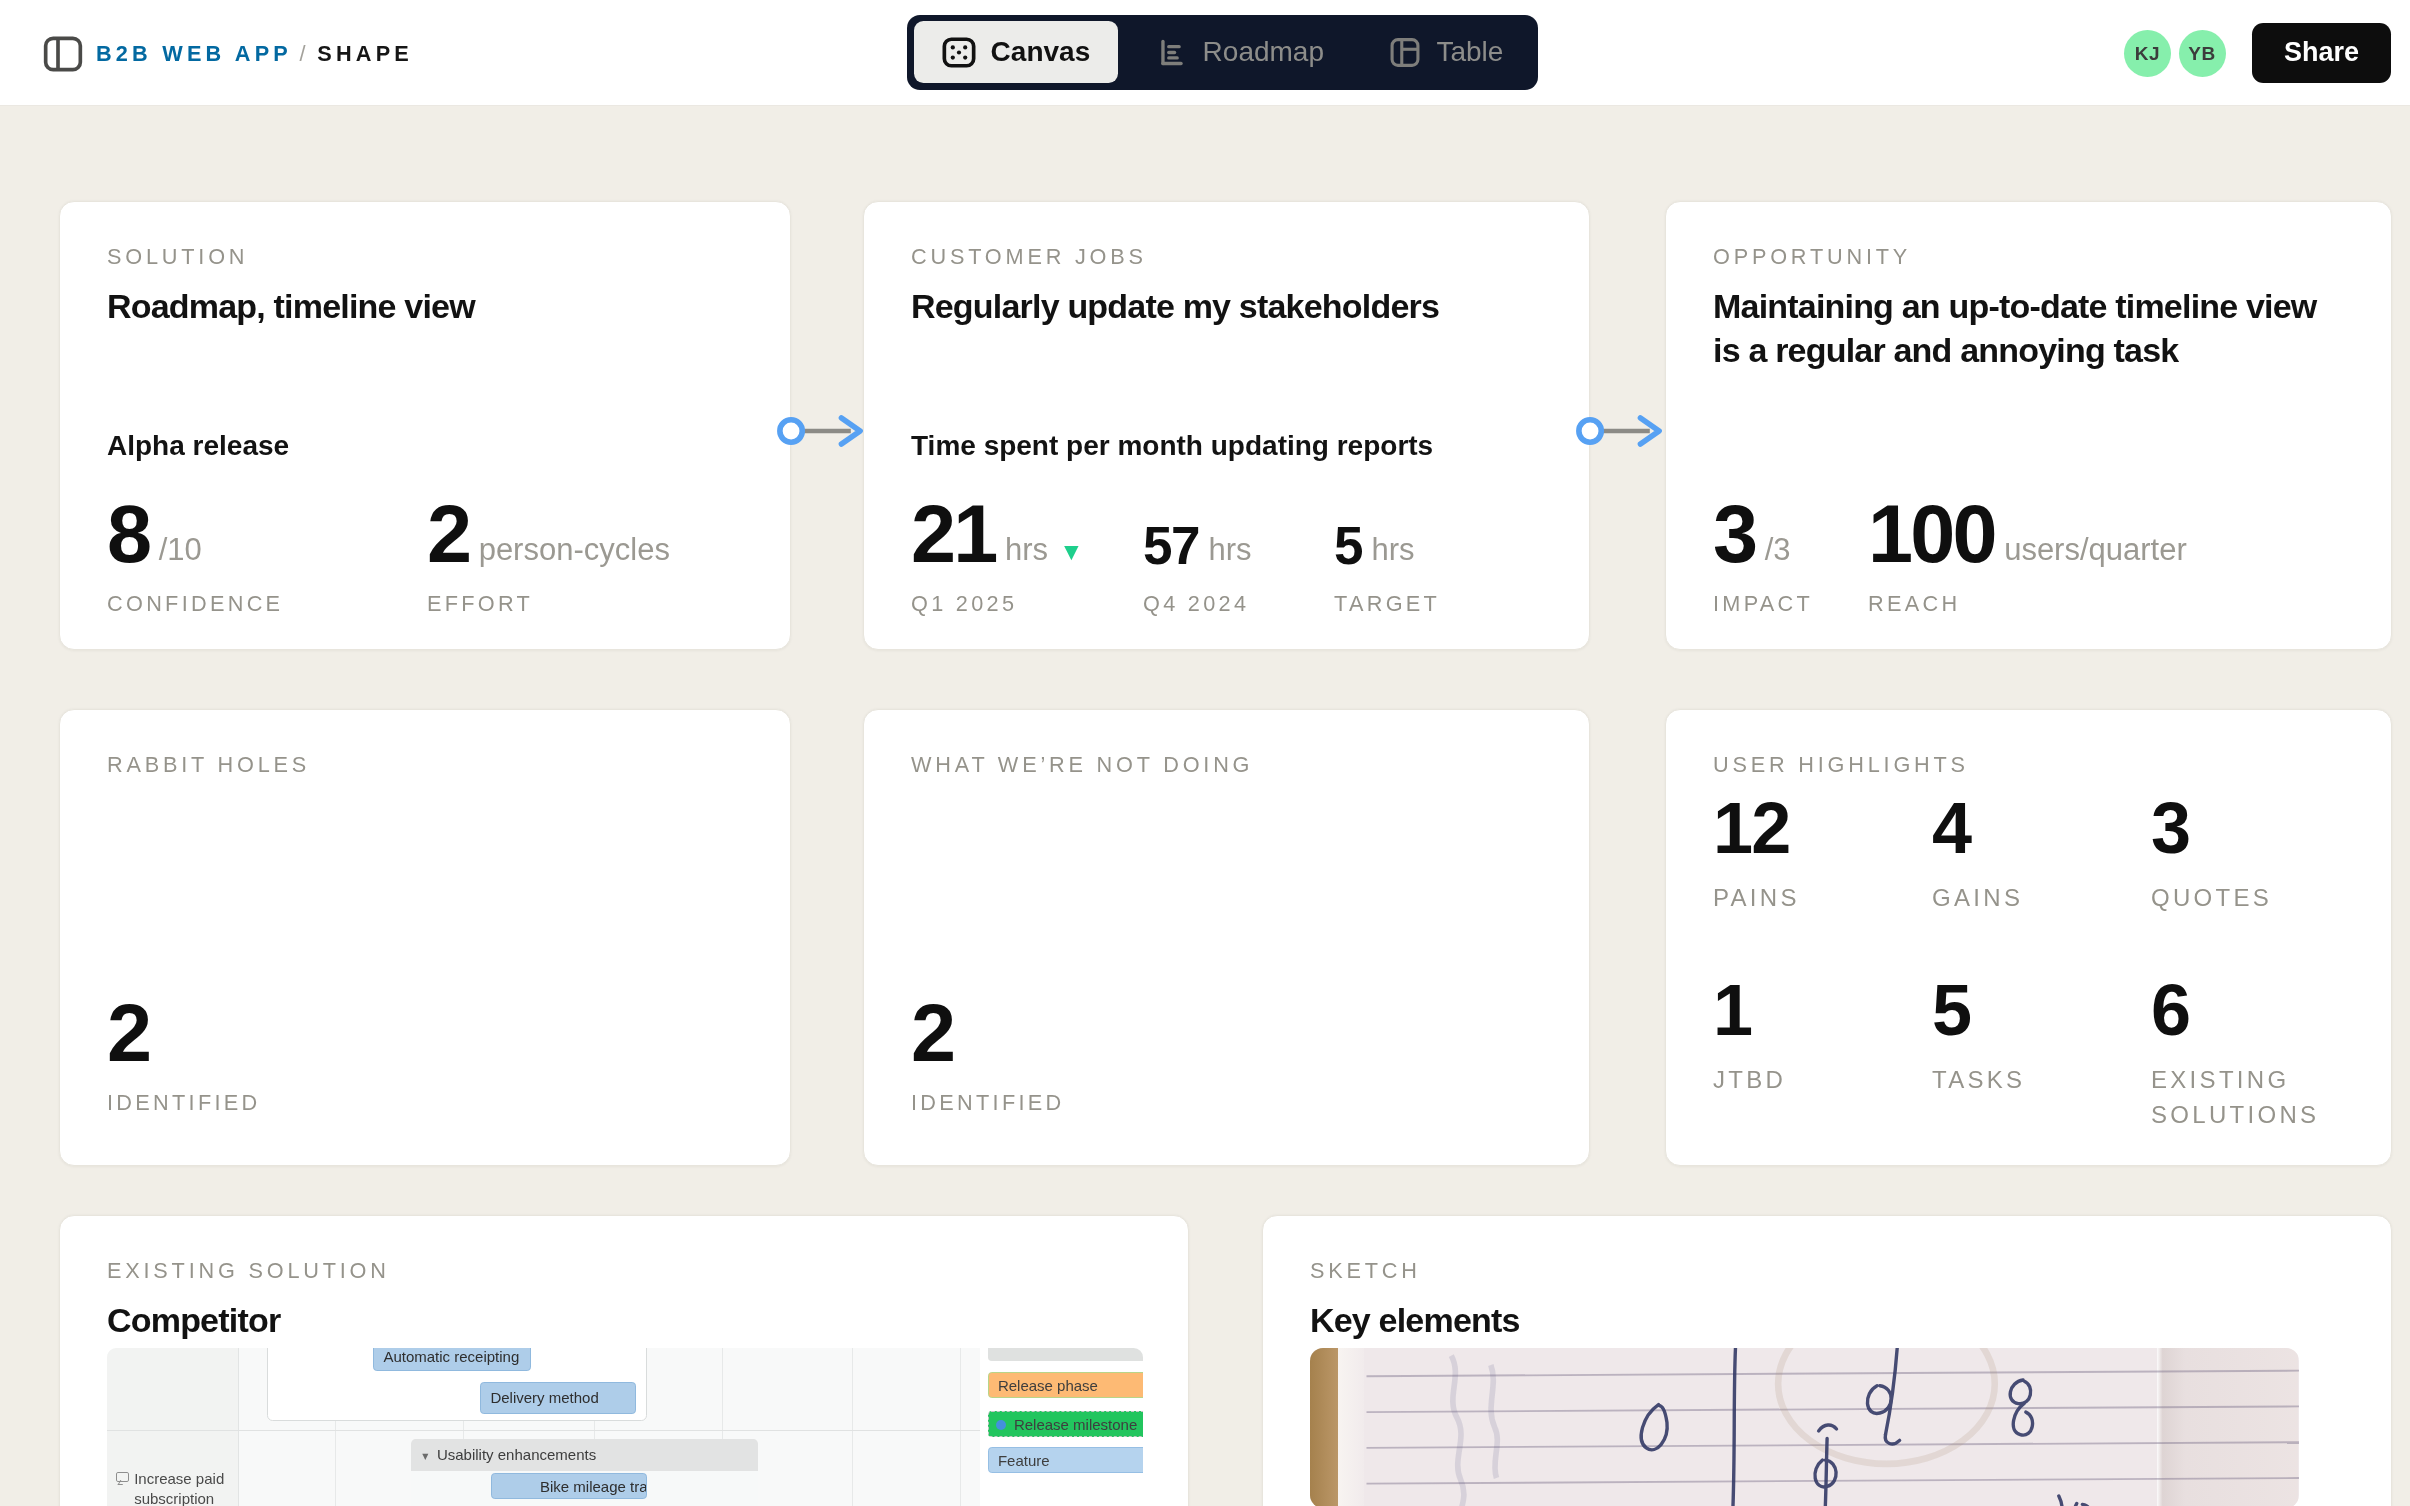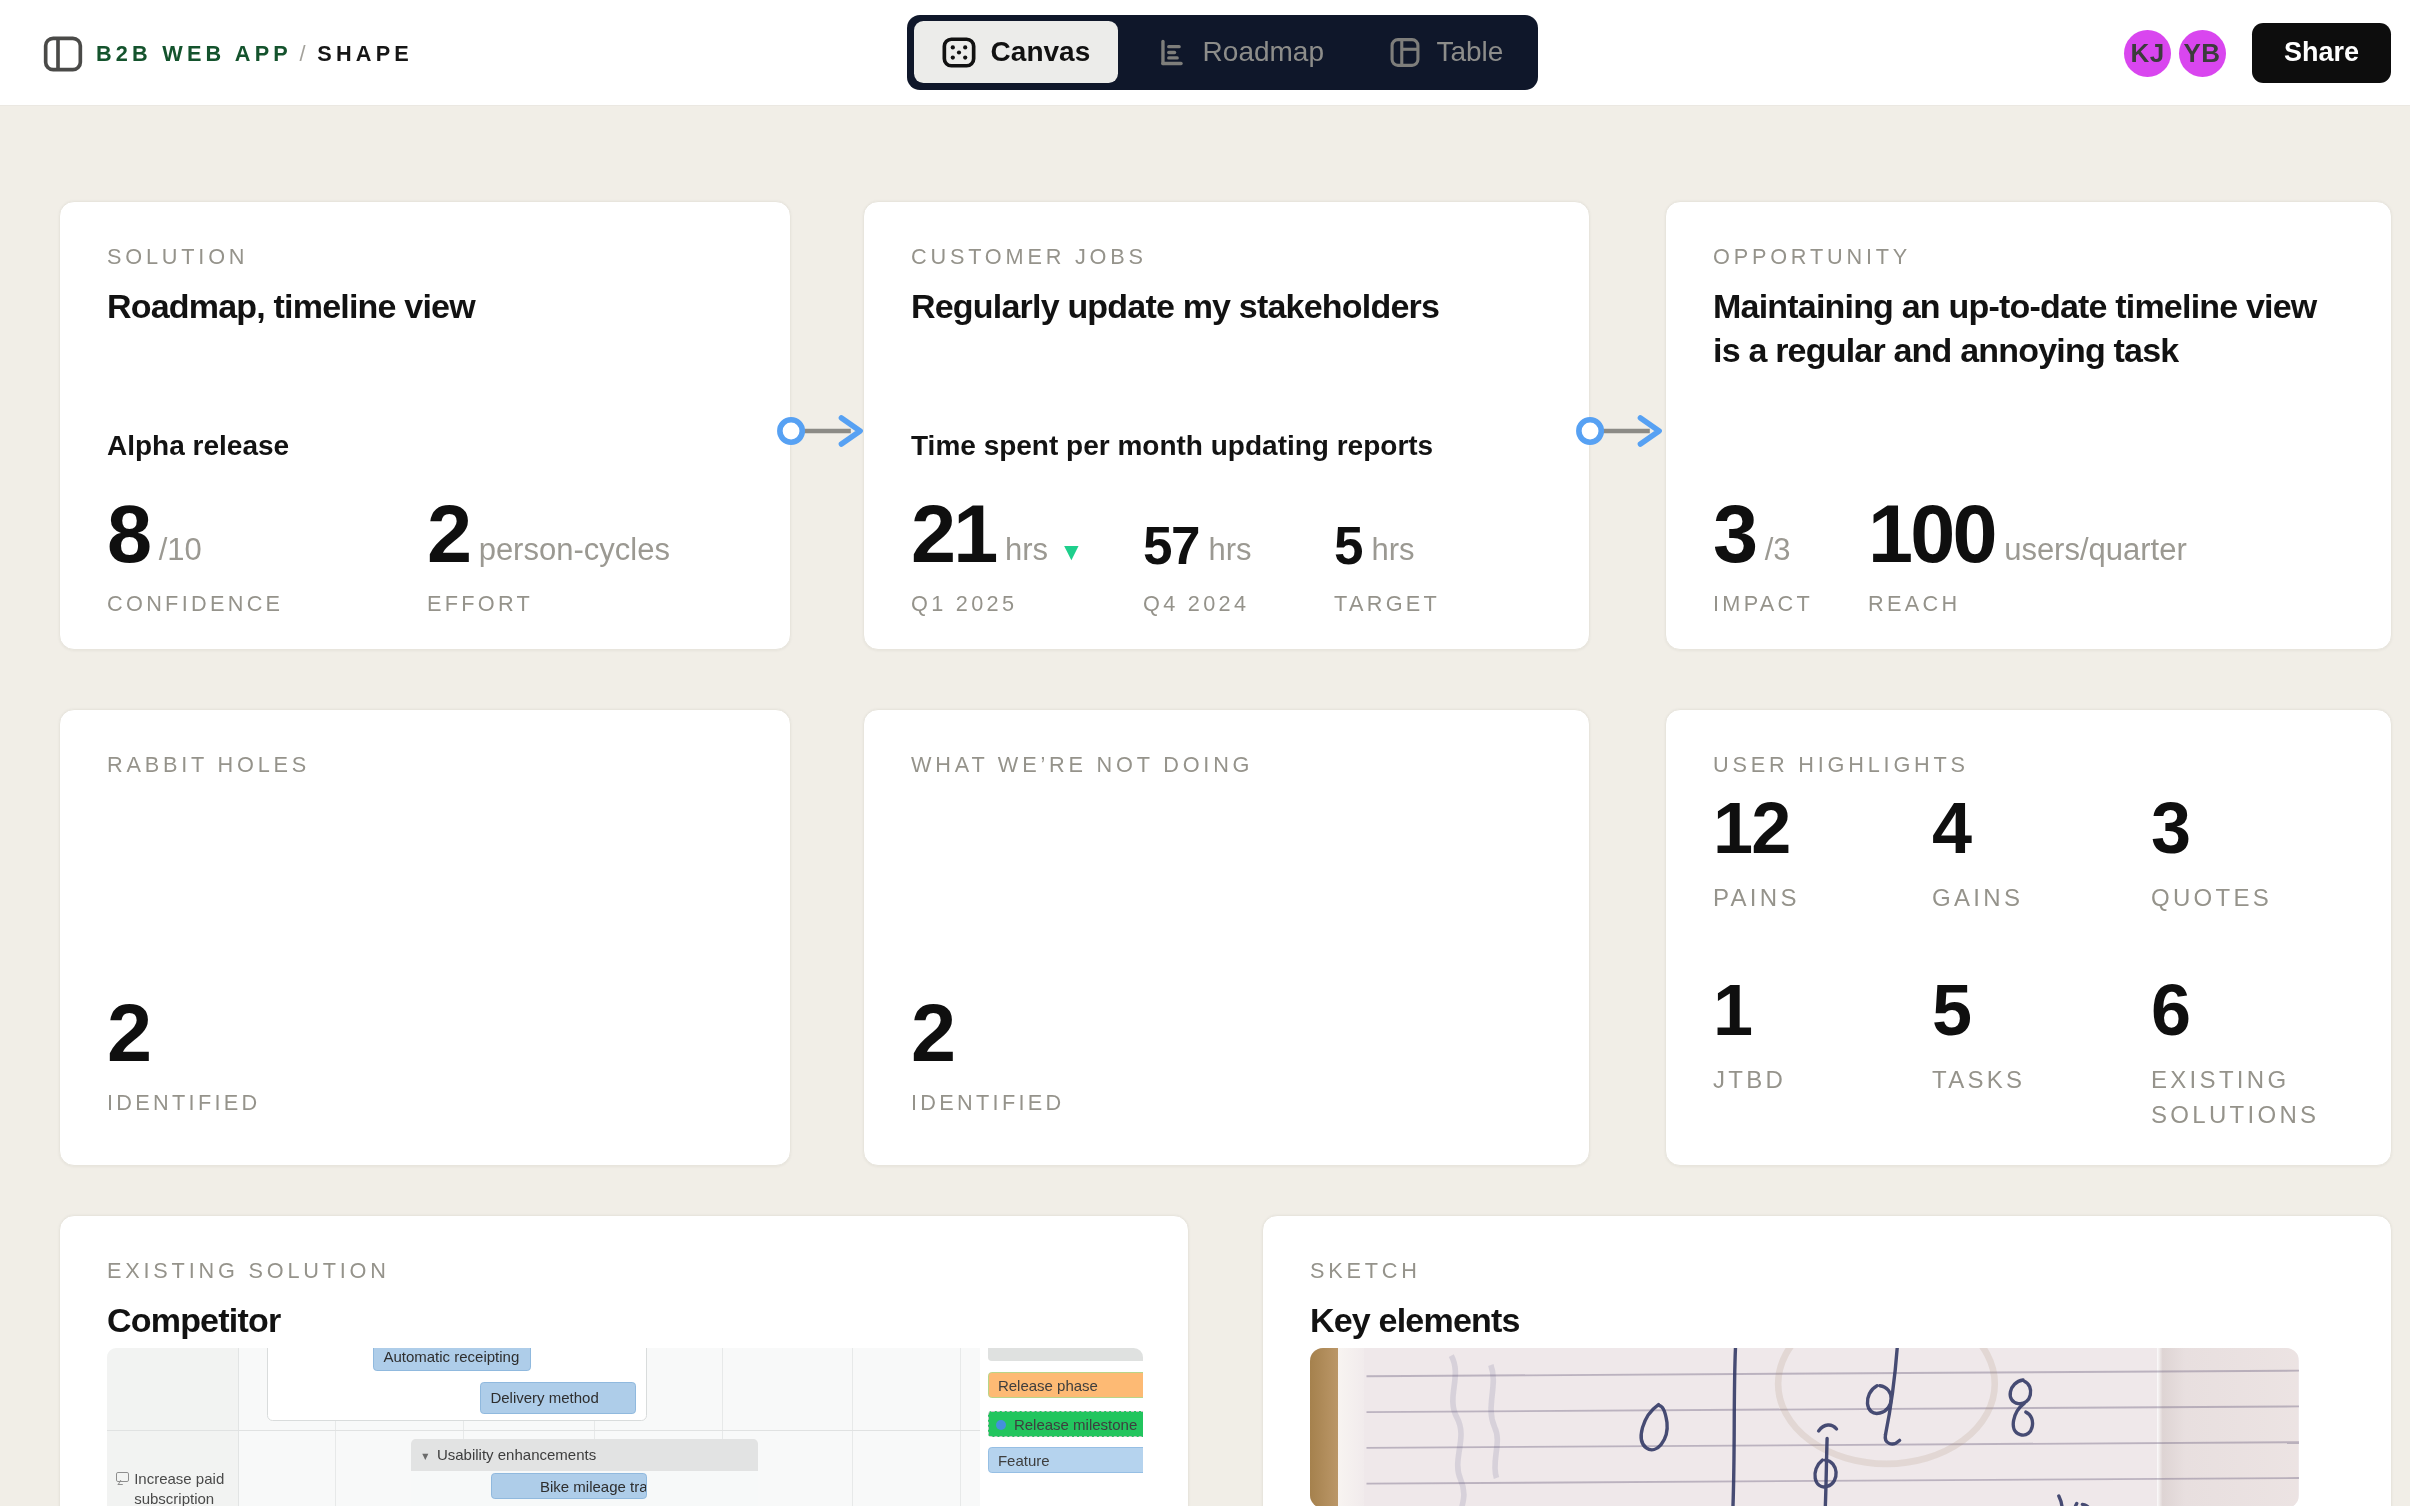--- a/index.html
+++ b/index.html
@@ -7,34 +7,34 @@
               font-family:"Liberation Sans", sans-serif; color:#141414; }
   body { position:relative; }
 
   
   .header { position:absolute; left:0; top:0; width:2411px; height:106px;
             background:#ffffff; border-bottom:0.9px solid #ebe8e2; z-index:10; }
   .logo-btn { position:absolute; left:42px; top:33px; width:41px; height:41px;
               display:flex; align-items:center; justify-content:center; cursor:pointer; }
   .crumb { position:absolute; left:96px; top:41px; font-size:21.7px; font-weight:700;
            letter-spacing:4.2px; white-space:nowrap; }
-  .crumb .dim { color:#14532d; font-weight:600; }
+  .crumb .dim { color:#0369a1; font-weight:600; }
   .crumb .sep { color:#a3a19b; font-weight:400; padding:0 7.5px; }
   .crumb .cur { color:#161616; }
 
   .tabbar { position:absolute; left:907px; top:15px; height:75px; background:#0f172a;
             border-radius:13px; display:flex; align-items:flex-end; padding:6.6px; gap:9.4px; }
   .tab { display:flex; align-items:center; gap:15px; height:62px; padding:0 28px;
          border-radius:9.4px; font-size:28px; color:#8d8d8a; cursor:pointer; }
   .tab.active { background:#ececea; color:#111; font-weight:700; }
   .tab svg { display:block; }
 
   .avatars { position:absolute; top:30px; left:2124px; display:flex; }
-  .avatar { width:47px; height:47px; border-radius:50%; background:#d946ef; color:#3c3c3c;
-            font-size:26px; font-weight:700; display:flex; align-items:center;
+  .avatar { width:47px; height:47px; border-radius:50%; background:#86efac; color:#3c3c3c;
+            font-size:19px; font-weight:700; display:flex; align-items:center;
             justify-content:center; margin-right:7.5px; letter-spacing:0.5px; }
   .share-btn { position:absolute; left:2252px; top:22.6px; width:139px; height:60px;
                background:#0d0d0d; color:#fff; border:none; border-radius:11.3px;
                font-size:27px; font-weight:600; font-family:inherit; cursor:pointer; }
 
   
   .card { position:absolute; background:#fff; border:0.9px solid #e8e5dd; border-radius:15px;
           box-shadow:0 0.9px 2.8px rgba(40,35,20,.05); }
   .cap { position:absolute; left:47px; top:42px; font-size:21.7px; font-weight:500;
          letter-spacing:3.8px; color:#95938b; white-space:nowrap; }

